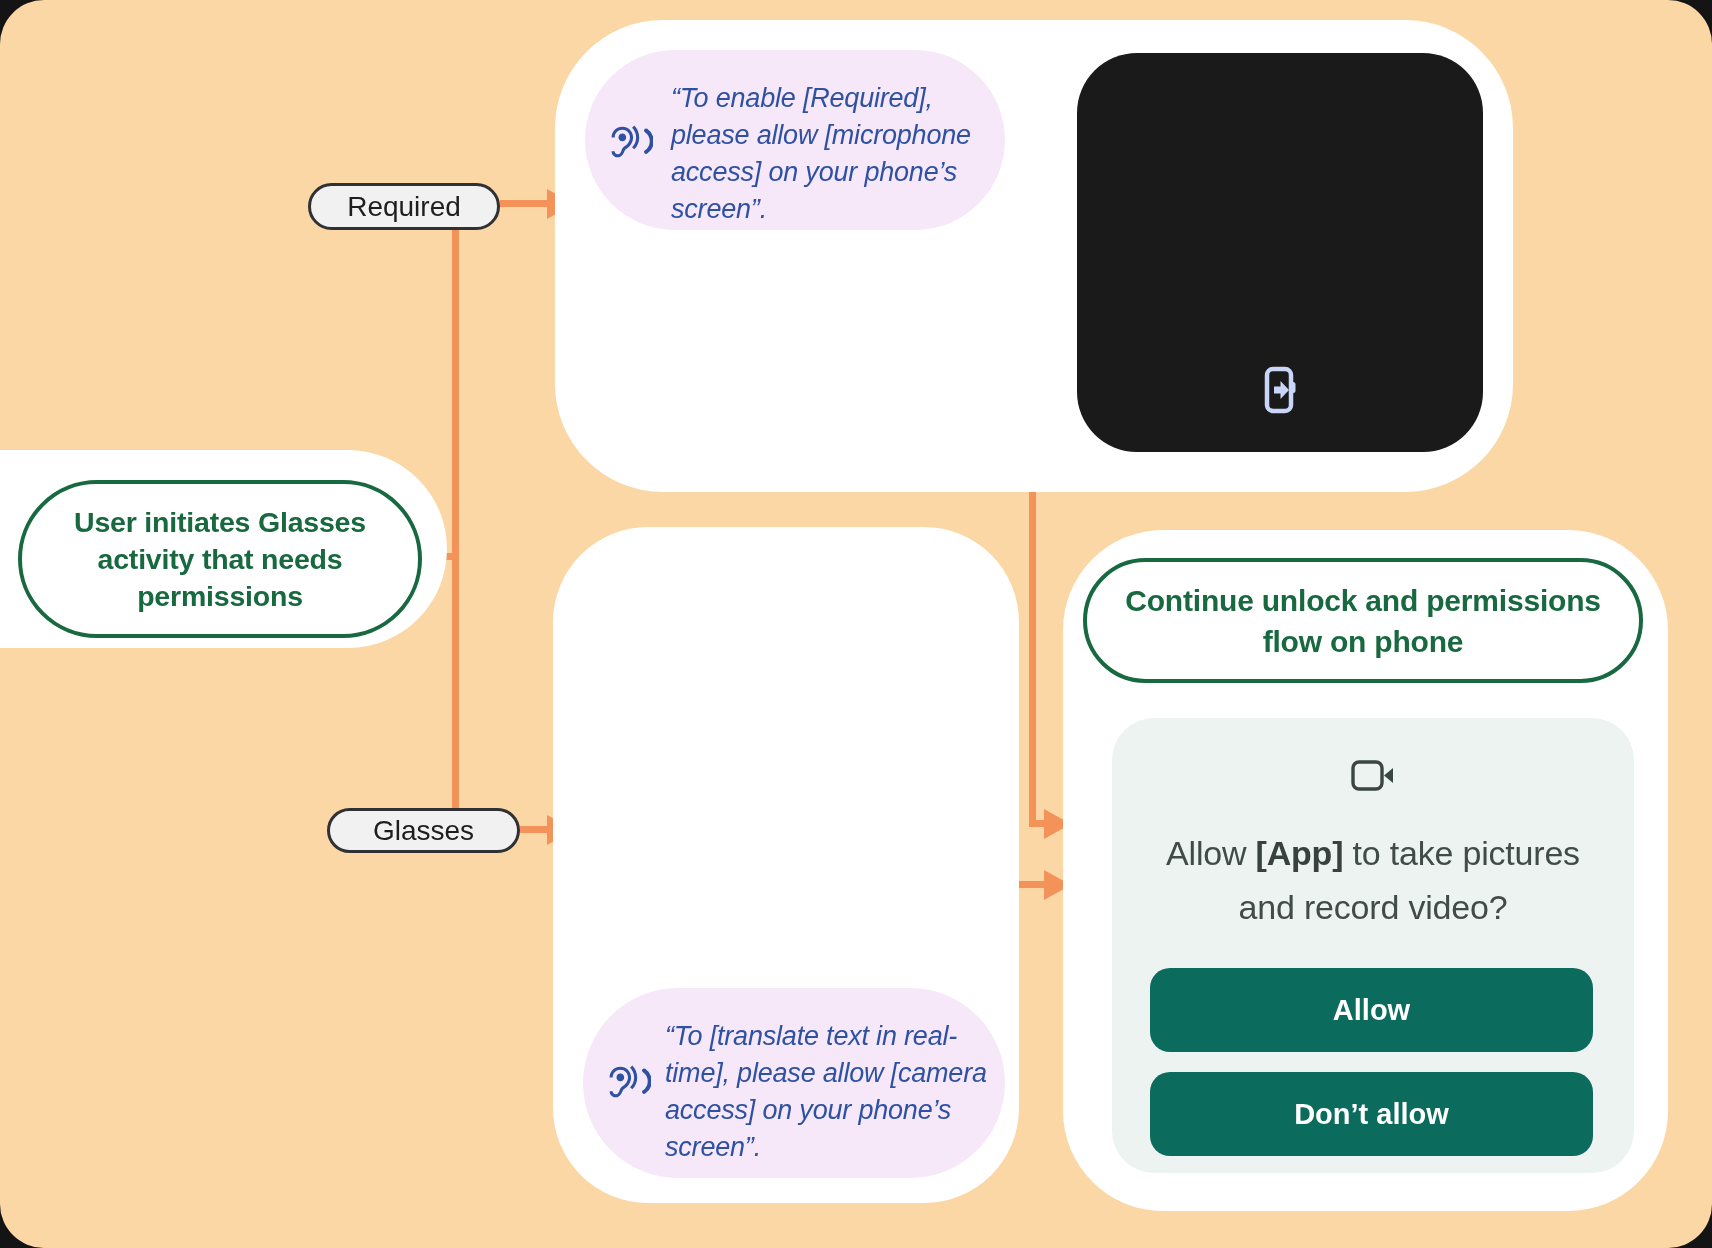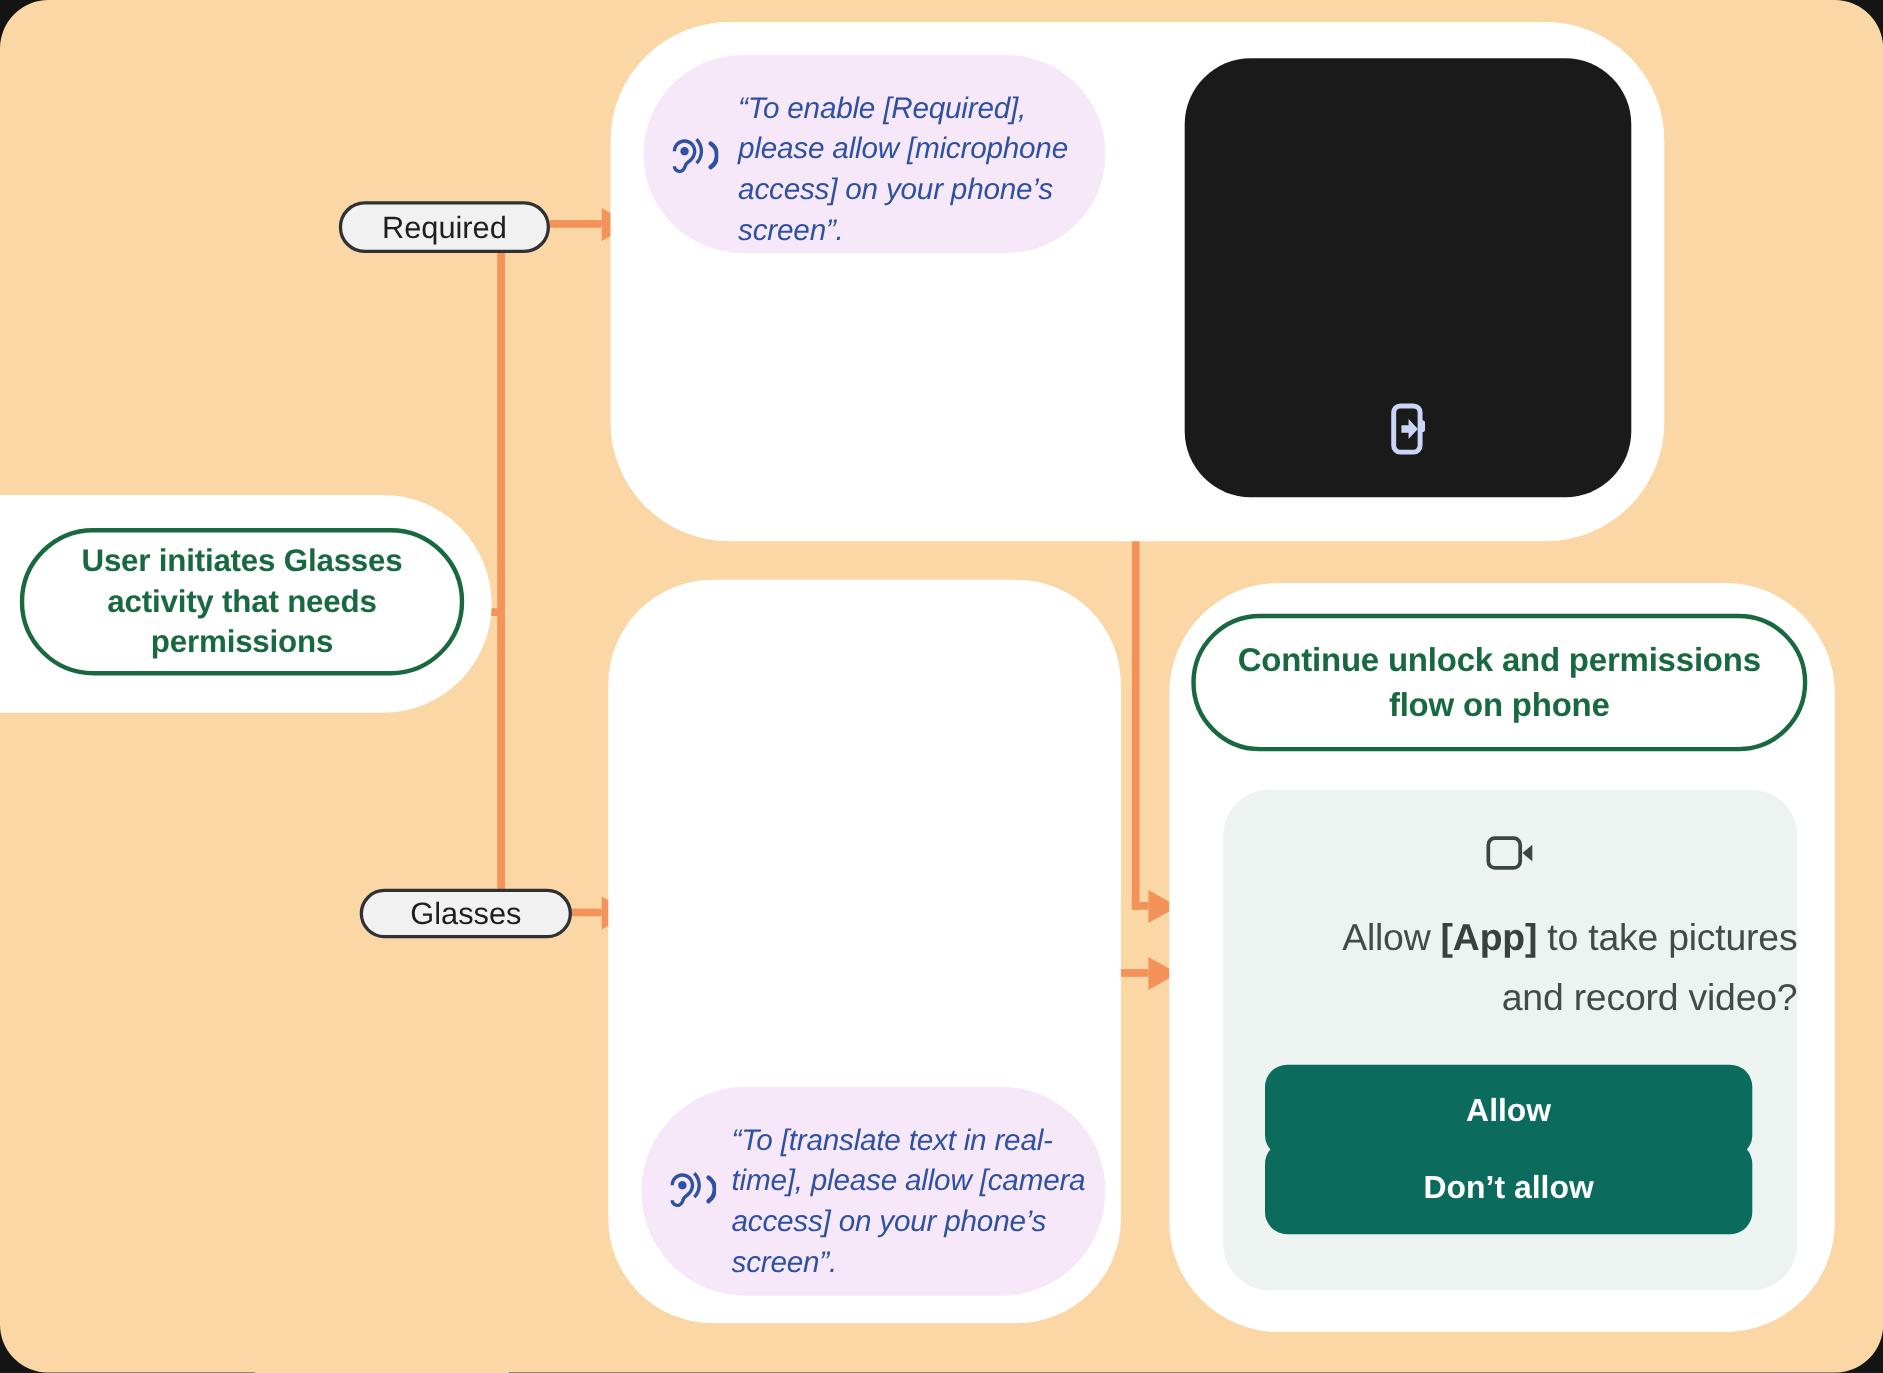--- a/index.html
+++ b/index.html
@@ -9,21 +9,21 @@
   .card{position:absolute;background:#FFFFFF;}
   #card-top{left:555px;top:20px;width:958px;height:472px;border-radius:108px;}
   #blob-left{left:0;top:450px;width:447px;height:198px;border-radius:0 100px 100px 0;background:#FFFFFF;}
   #card-mid{left:553px;top:527px;width:466px;height:676px;border-radius:95px;}
   #card-right{left:1063px;top:530px;width:605px;height:681px;border-radius:100px;}
 
   
   .pill-green{position:absolute;border:4px solid #186840;border-radius:80px;box-sizing:border-box;
     display:flex;align-items:center;justify-content:center;color:#186840;font-weight:700;
     text-align:center;white-space:pre;letter-spacing:-0.2px;}
-  #pill-start{left:18px;top:30px;width:404px;height:134px;font-size:28.5px;line-height:37px;}
+  #pill-start{left:18px;top:30px;width:404px;height:158px;font-size:28.5px;line-height:37px;}
   #pill-continue{left:1083px;top:558px;width:560px;height:125px;font-size:30px;line-height:41px;border-radius:66px;}
 
   
   .pill-label{position:absolute;background:#F1F1F1;border:3px solid #303134;border-radius:26px;box-sizing:border-box;
     display:flex;align-items:center;justify-content:center;color:#1E1E1E;font-size:28px;font-weight:500;}
   #pill-required{left:308px;top:183px;width:192px;height:47px;}
   #pill-optional{left:327px;top:808px;width:193px;height:45px;}
 
   
   .bubble{position:absolute;background:#F6E8F9;border-radius:92px;}
@@ -41,26 +41,26 @@
   #screen-req{left:1077px;top:53px;width:406px;height:399px;border-radius:60px;}
   #screen-opt{left:583px;top:558px;width:405px;height:404px;border-radius:58px;}
   #notice-frame{position:absolute;left:20px;top:130px;width:361px;height:223px;border:2px solid #5E5E5E;border-radius:26px;box-sizing:border-box;}
   .notice-text{position:absolute;left:86px;top:14px;color:#FFFFFF;font-size:26.5px;line-height:33px;font-weight:600;white-space:pre;letter-spacing:0.2px;}
   #phone-icon{position:absolute;left:187px;top:313px;width:32px;height:48px;}
   #notice-cam{position:absolute;left:28px;top:18px;width:50px;height:40px;}
 
   
   #dialog{position:absolute;left:1112px;top:718px;width:522px;height:455px;background:#EDF3F0;border-radius:42px;}
   #dialog-cam{position:absolute;left:239px;top:40px;width:44px;height:36px;}
-  .prompt{position:absolute;left:0;top:108px;width:100%;text-align:right;color:#414B47;font-size:34px;line-height:54px;white-space:nowrap;letter-spacing:-0.2px;}
+  .prompt{position:absolute;left:0;top:108px;width:100%;text-align:center;color:#414B47;font-size:34px;line-height:54px;white-space:nowrap;letter-spacing:-0.2px;}
   .prompt b{font-weight:700;color:#37413D;}
   .dlg-btn{position:absolute;left:38px;width:443px;height:84px;background:#0B6B5C;border:none;border-radius:20px;
     color:#FFFFFF;font-size:29px;font-weight:600;font-family:"Liberation Sans",sans-serif;display:flex;align-items:center;justify-content:center;cursor:pointer;}
   #btn-allow{top:250px;}
-  #btn-dont{top:320px;}
+  #btn-dont{top:354px;}
 
   
   .conn{position:absolute;background:#F3935A;}
   .head{position:absolute;width:0;height:0;border-top:15px solid transparent;border-bottom:15px solid transparent;border-left:27px solid #F3935A;}
   #c-main-v{left:452px;top:230px;width:7px;height:578px;}
   #c-stub{left:444px;top:553px;width:13px;height:7px;}
   #c-req-l{left:500px;top:200px;width:47px;height:7px;}
   #c-req-h{left:547px;top:189px;}
   #c-opt-l{left:520px;top:826px;width:27px;height:7px;}
   #c-opt-h{left:547px;top:815px;}

